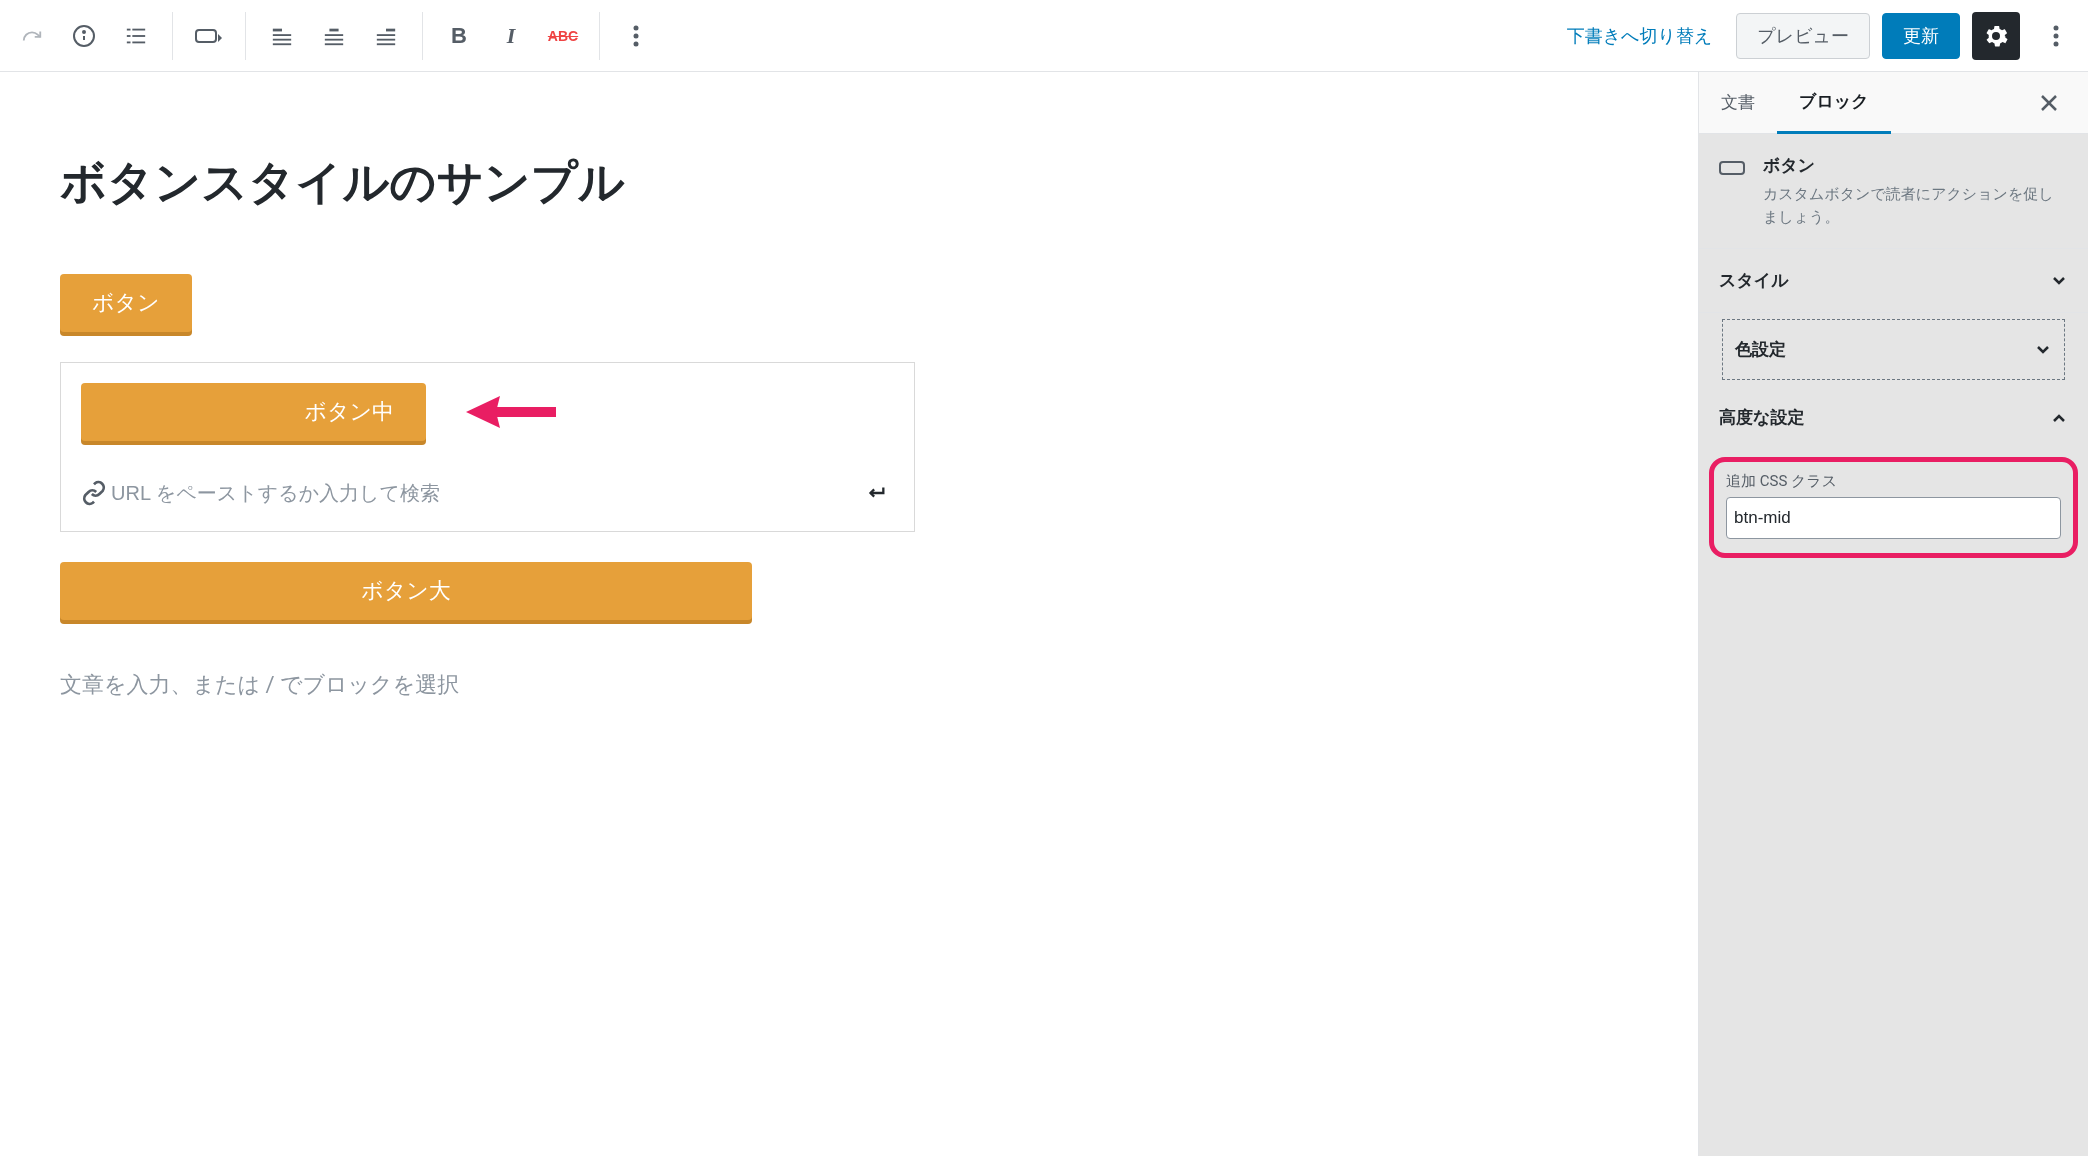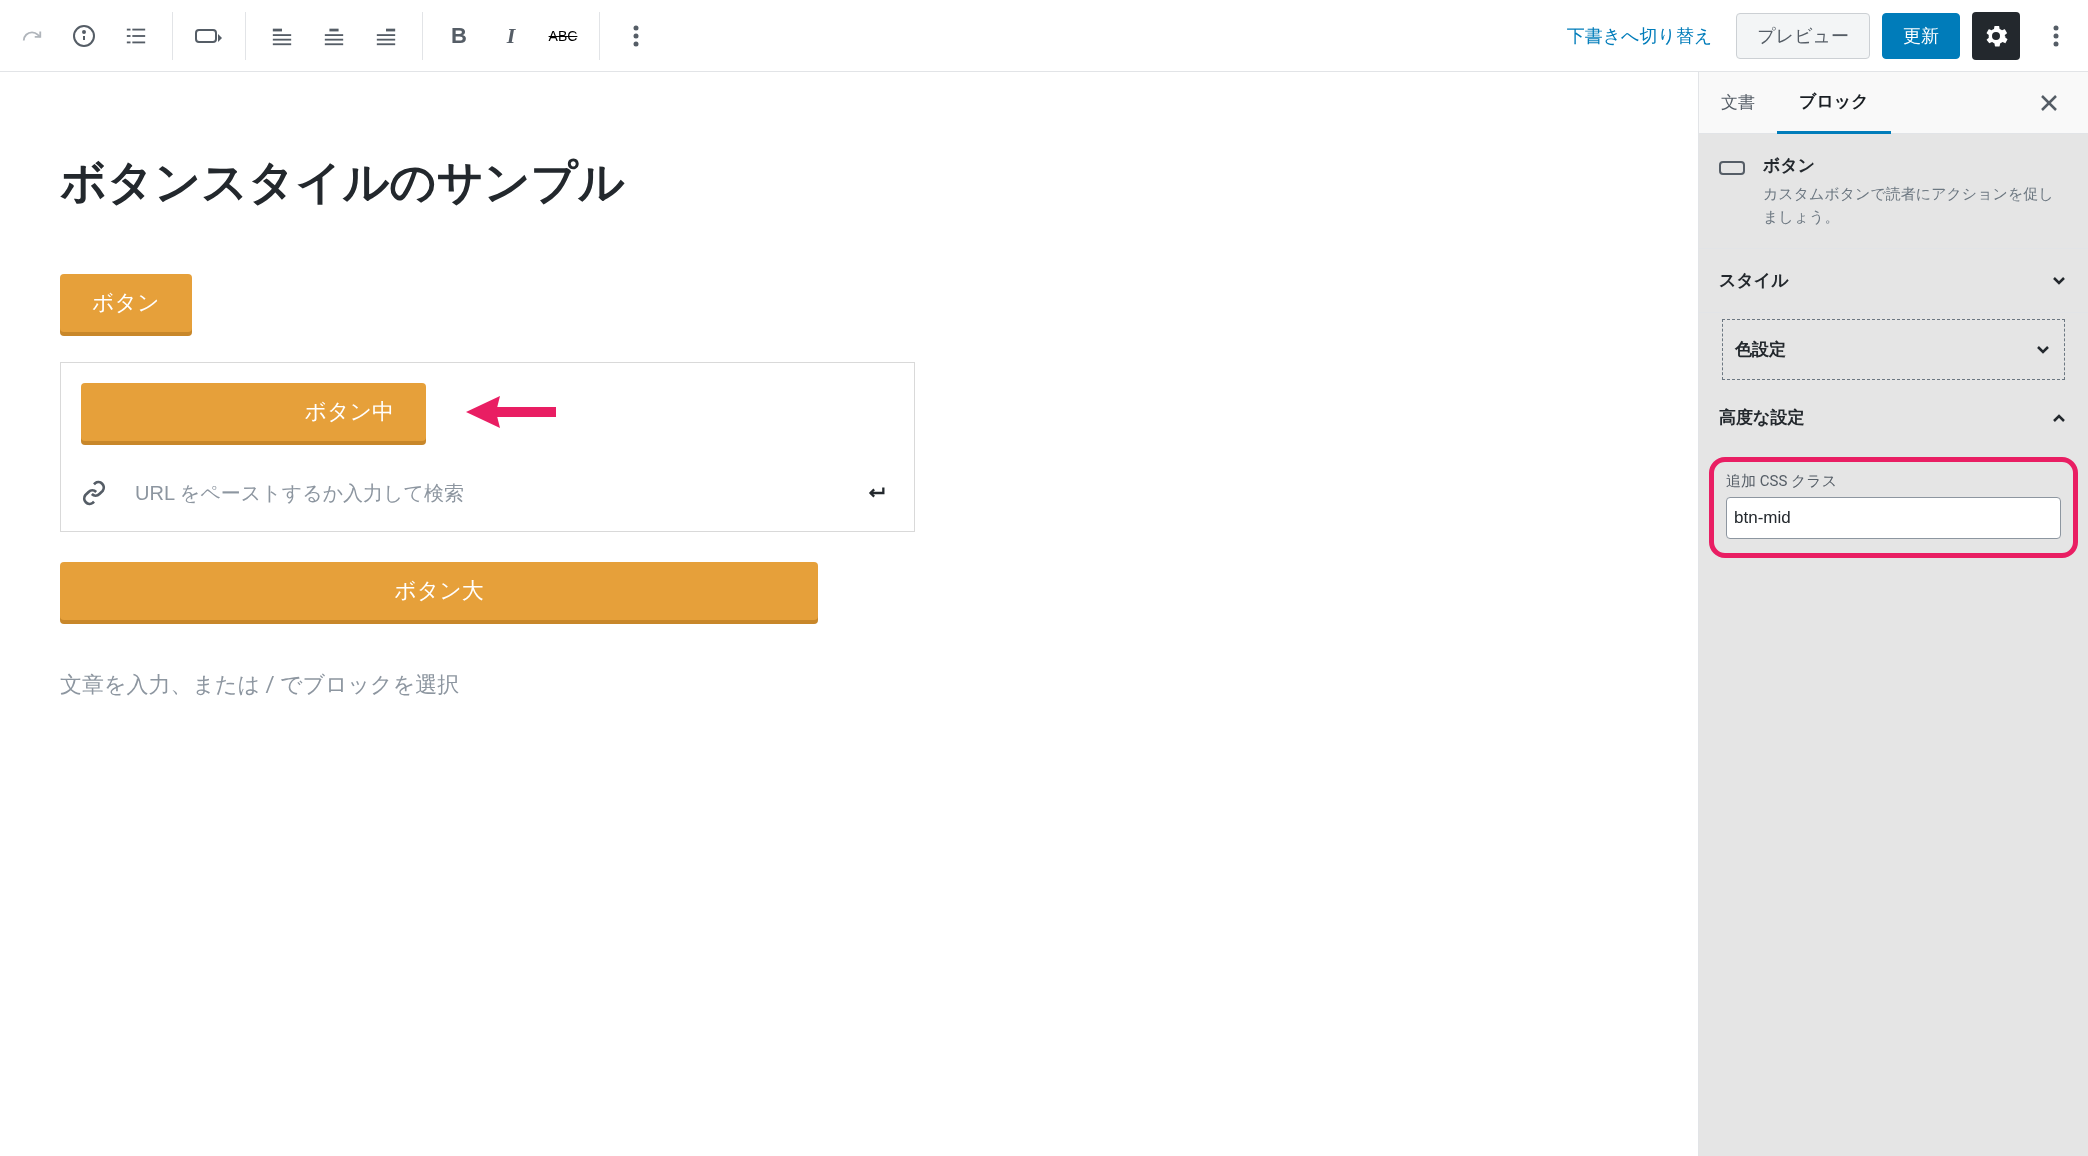--- a/index.html
+++ b/index.html
@@ -115,21 +115,21 @@
       border-radius: 4px;
       box-shadow: 0 4px 0 #c8872a;
       cursor: pointer;
     }
     .btn-sample-mid {
       width: 345px;
       text-align: right;
       padding-left: 45px;
     }
     .btn-sample-large {
-      width: 758px;
+      width: 692px;
       text-align: center;
     }
     .block-selected {
       border: 1px solid #d9d9d9;
       padding: 20px;
       margin: 30px 0;
       background: #fff;
       width: 855px;
     }
     .block-row {
@@ -137,21 +137,21 @@
     }
     .arrow-annotation {
       display: inline-block;
       margin-left: 40px;
       color: #e91e63;
       vertical-align: middle;
     }
     .url-input-row {
       display: flex;
       align-items: center;
-      gap: 28px;
+      gap: 4px;
       padding-top: 10px;
     }
     .url-input {
       flex: 1;
       border: none;
       font-size: 20px;
       color: #8d96a0;
       background: transparent;
       outline: none;
     }
@@ -324,21 +324,21 @@
           </svg>
       </button>
       <div class="toolbar-sep"></div>
       <button class="toolbar-btn">
         <span style="font-weight:900;font-size:22px;color:#555d66;">B</span>
       </button>
       <button class="toolbar-btn">
         <span style="font-style:italic;font-weight:700;font-size:22px;color:#555d66;font-family:serif;">I</span>
       </button>
       <button class="toolbar-btn">
-        <span style="text-decoration:line-through;font-size:14px;font-weight:400;color:#000000;">ABC</span>
+        <span style="text-decoration:line-through;font-size:14px;font-weight:700;color:#ef4444;">ABC</span>
       </button>
       <div class="toolbar-sep"></div>
       <button class="toolbar-btn">
         <svg width="6" height="22" viewBox="0 0 6 22" fill="#555d66">
             <circle cx="3" cy="3" r="2.5"></circle>
             <circle cx="3" cy="11" r="2.5"></circle>
             <circle cx="3" cy="19" r="2.5"></circle>
           </svg>
       </button>
     </div>

